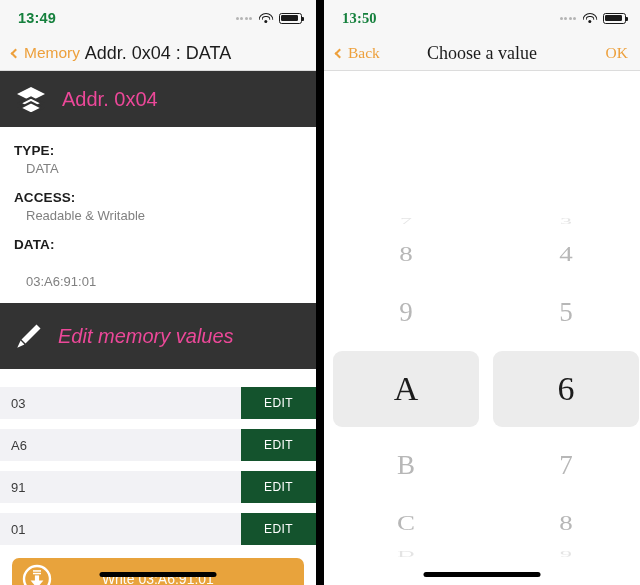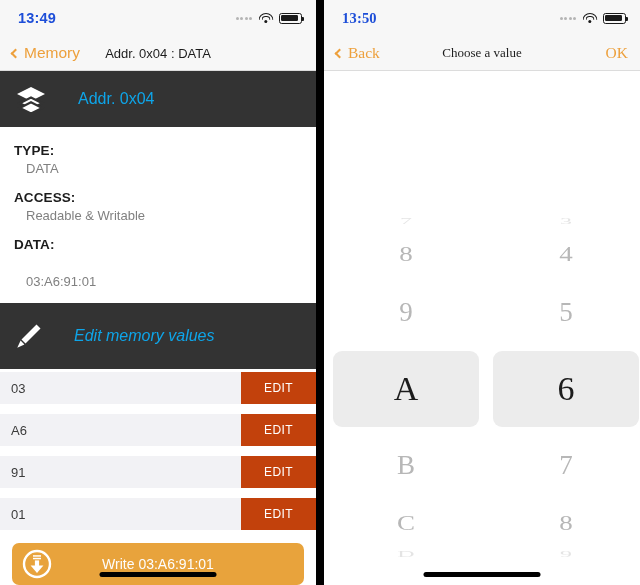--- a/index.html
+++ b/index.html
@@ -25,21 +25,21 @@
 
   
   .statusbar {
     height: 36px;
     background: #f7f7f7;
     display: flex; align-items: center;
     padding: 0 14px 0 18px;
     position: relative;
   }
   .status-time {
-    font-size: 14.5px; font-weight: bold; color: #1d4ed8;
+    font-size: 14.5px; font-weight: bold; color: #15803d;
     letter-spacing: .2px;
   }
   .status-right {
     margin-left: auto;
     display: flex; align-items: center; gap: 6px;
   }
   .cell-dots { display: flex; align-items: flex-end; gap: 1.5px; }
   .cell-dots i {
     display: block; width: 3px; height: 3px;
     border-radius: 50%; background: #b4b4b4;
@@ -84,39 +84,39 @@
     color: #eda03c; font-size: 15.5px;
     cursor: pointer; z-index: 2;
   }
   .chev {
     display: inline-block; width: 7px; height: 7px;
     border-left: 2.2px solid #eda03c; border-bottom: 2.2px solid #eda03c;
     transform: rotate(45deg); margin-right: 1px;
   }
   .nav-title {
     position: absolute; left: 0; right: 0; text-align: center;
-    font-size: 13px; color: #1c1c1c;
+    font-size: 18px; color: #1c1c1c;
     pointer-events: none;
   }
   .nav-action {
     margin-left: auto; color: #eda03c; font-size: 15.5px;
     cursor: pointer; z-index: 2;
   }
 
   
   .dark-bar {
     background: #333333;
     display: flex; align-items: center;
     padding: 0 16px;
     color: #e9e9e9;
   }
   .dark-bar.addr { height: 56px; }
   .dark-bar.edit { height: 66px; font-style: italic; }
   .dark-bar .label {
-    font-size: 16px; margin-left: 32px; color: #0ea5e9;
+    font-size: 20px; margin-left: 16px; color: #ec4899;
   }
 
   .layers-ic { width: 30px; height: 26px; display:block; }
   .pencil-ic { width: 26px; height: 26px; display:block; }
 
   
   .info {
     background: #fff;
     padding: 16px 0 14px 14px;
     border-radius: 25px;
@@ -125,36 +125,36 @@
     font-size: 13.5px; font-weight: bold; color: #1c1c1c;
     letter-spacing: .1px;
   }
   .info .v {
     font-size: 13px; color: #808080;
     margin: 3px 0 14px 12px;
   }
   .info .v.last { margin-bottom: 0; margin-top: 22px; }
 
   
-  .rows { background: #fff; padding-top: 3px; }
+  .rows { background: #fff; padding-top: 18px; }
   .row {
     height: 32px;
     display: flex; align-items: stretch;
     margin-bottom: 10px;
     background: #f2f2f5;
   }
   .row .val {
     flex: 1;
     display: flex; align-items: center;
     padding-left: 11px;
     font-size: 13px; color: #3b3b3b;
   }
   .row .edit-btn {
     width: 75px;
-    background: #c2410c;
+    background: #14532d;
     color: #ffffff;
     font-size: 12px;
     display: flex; align-items: center; justify-content: center;
     cursor: pointer;
     letter-spacing: .4px;
   }
 
   
   .write-wrap { padding: 3px 12px 0 12px; }
   .write-btn {

